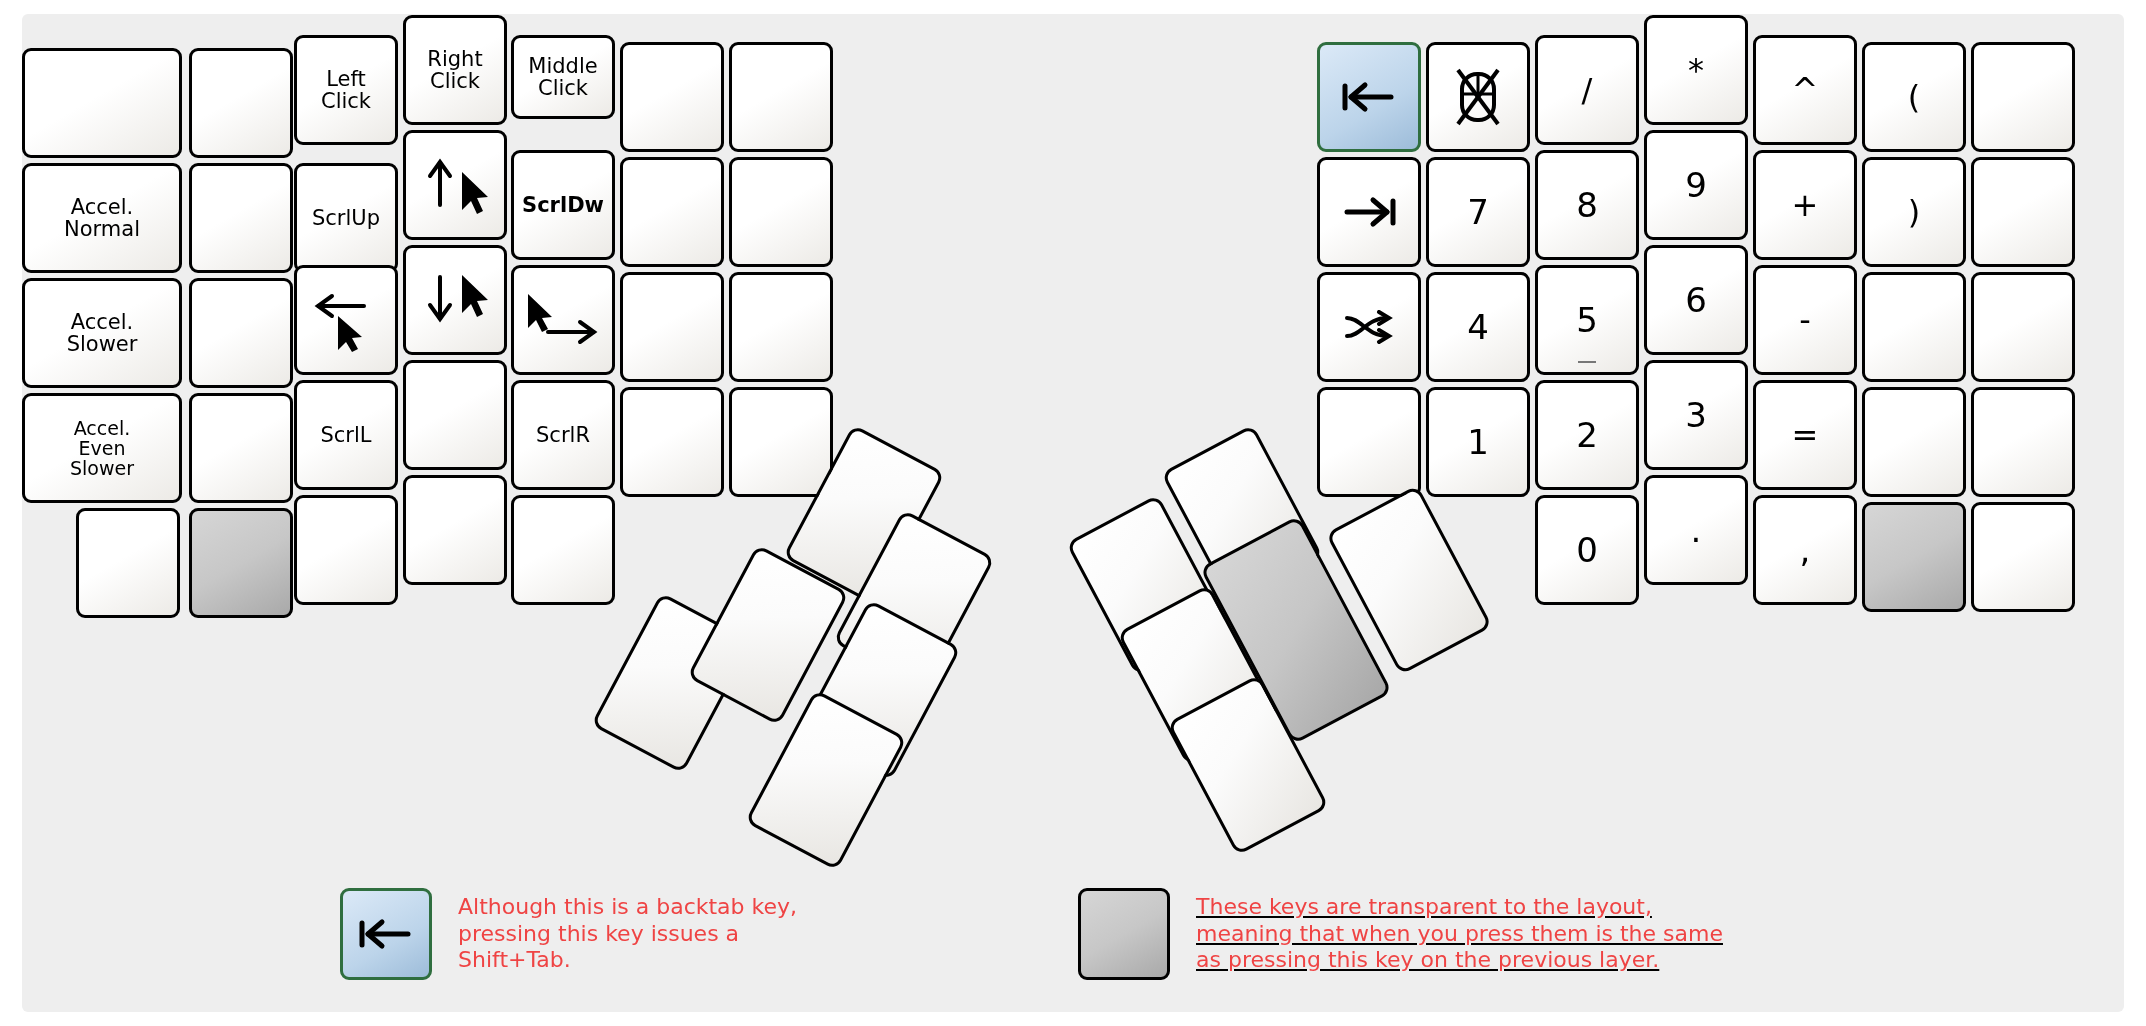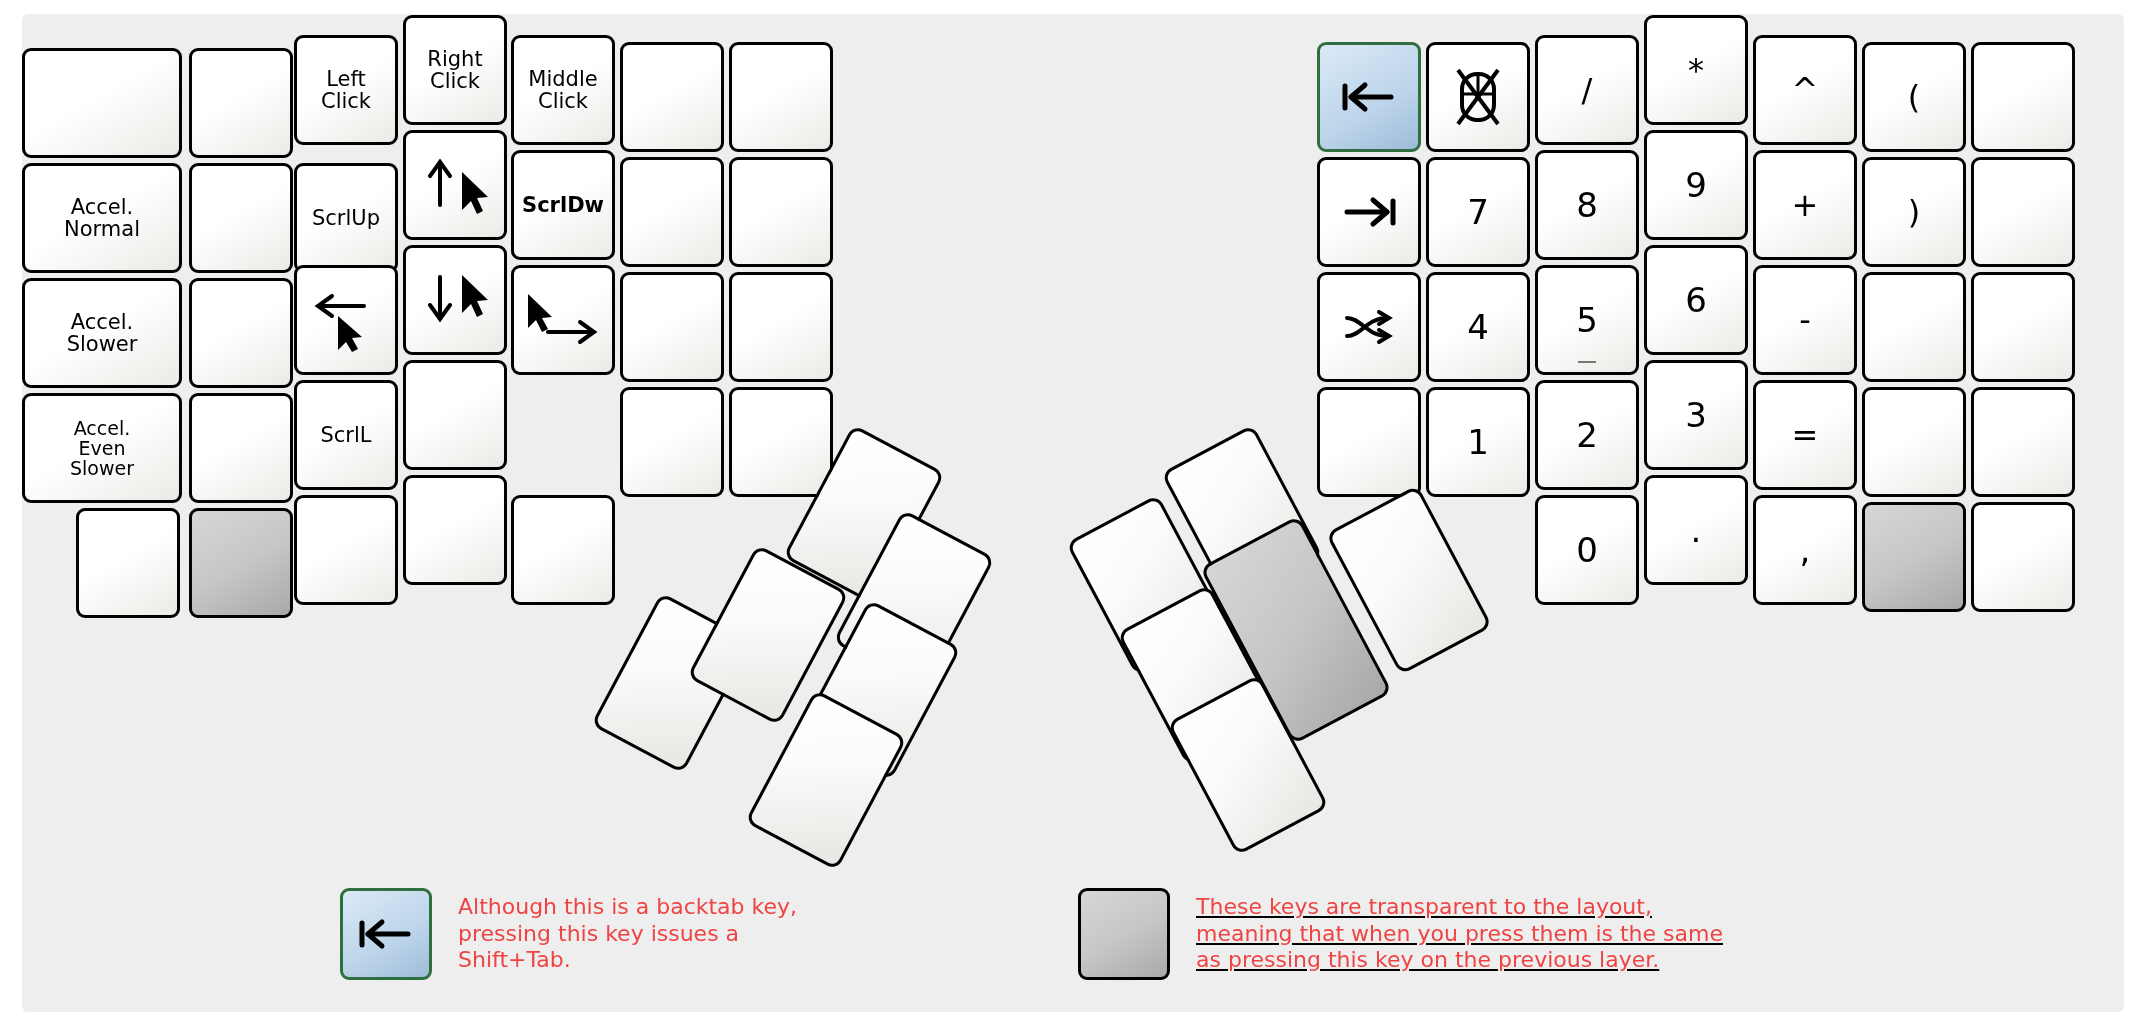--- a/index.html
+++ b/index.html
@@ -137,21 +137,21 @@
   <div class="key" style="left:22px;top:48px;width:160px;height:110px;"></div>
   <div class="key" style="left:189px;top:48px;width:104px;height:110px;"></div>
   <div class="key" style="left:294px;top:35px;width:104px;height:110px;">
     <span class="txt">Left
 Click</span>
   </div>
   <div class="key" style="left:403px;top:15px;width:104px;height:110px;">
     <span class="txt">Right
 Click</span>
   </div>
-  <div class="key" style="left:511px;top:35px;width:104px;height:110px;">
+  <div class="key" style="left:511px;top:35px;width:104px;height:84px;">
     <span class="txt">Middle
 Click</span>
   </div>
   <div class="key" style="left:620px;top:42px;width:104px;height:110px;"></div>
   <div class="key" style="left:729px;top:42px;width:104px;height:110px;"></div>
 
   <div class="key" style="left:22px;top:163px;width:160px;height:110px;">
     <span class="txt">Accel.
 Normal</span>
   </div>
@@ -220,20 +220,23 @@
   <div class="key" style="left:22px;top:393px;width:160px;height:110px;">
     <span class="small">Accel.
 Even
 Slower</span>
   </div>
   <div class="key" style="left:189px;top:393px;width:104px;height:110px;"></div>
   <div class="key" style="left:294px;top:380px;width:104px;height:110px;">
     <span class="txt">ScrlL</span>
   </div>
   <div class="key" style="left:403px;top:360px;width:104px;height:110px;"></div>
+  <div class="key" style="left:511px;top:380px;width:104px;height:110px;">
+    <span class="txt">ScrlR</span>
+  </div>
   <div class="key" style="left:620px;top:387px;width:104px;height:110px;"></div>
   <div class="key" style="left:729px;top:387px;width:104px;height:110px;"></div>
 
   <div class="key" style="left:76px;top:508px;width:104px;height:110px;"></div>
   <div class="key trans" style="left:189px;top:508px;width:104px;height:110px;"></div>
   <div class="key" style="left:294px;top:495px;width:104px;height:110px;"></div>
   <div class="key" style="left:403px;top:475px;width:104px;height:110px;"></div>
   <div class="key" style="left:511px;top:495px;width:104px;height:110px;"></div>
 
   <div class="key highlight" style="left:1317px;top:42px;width:104px;height:110px;">

